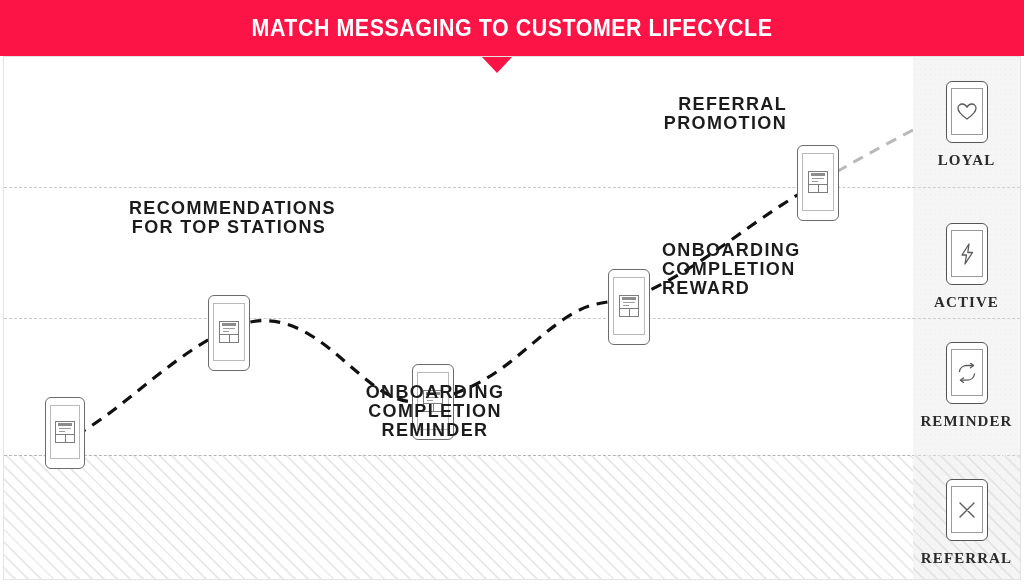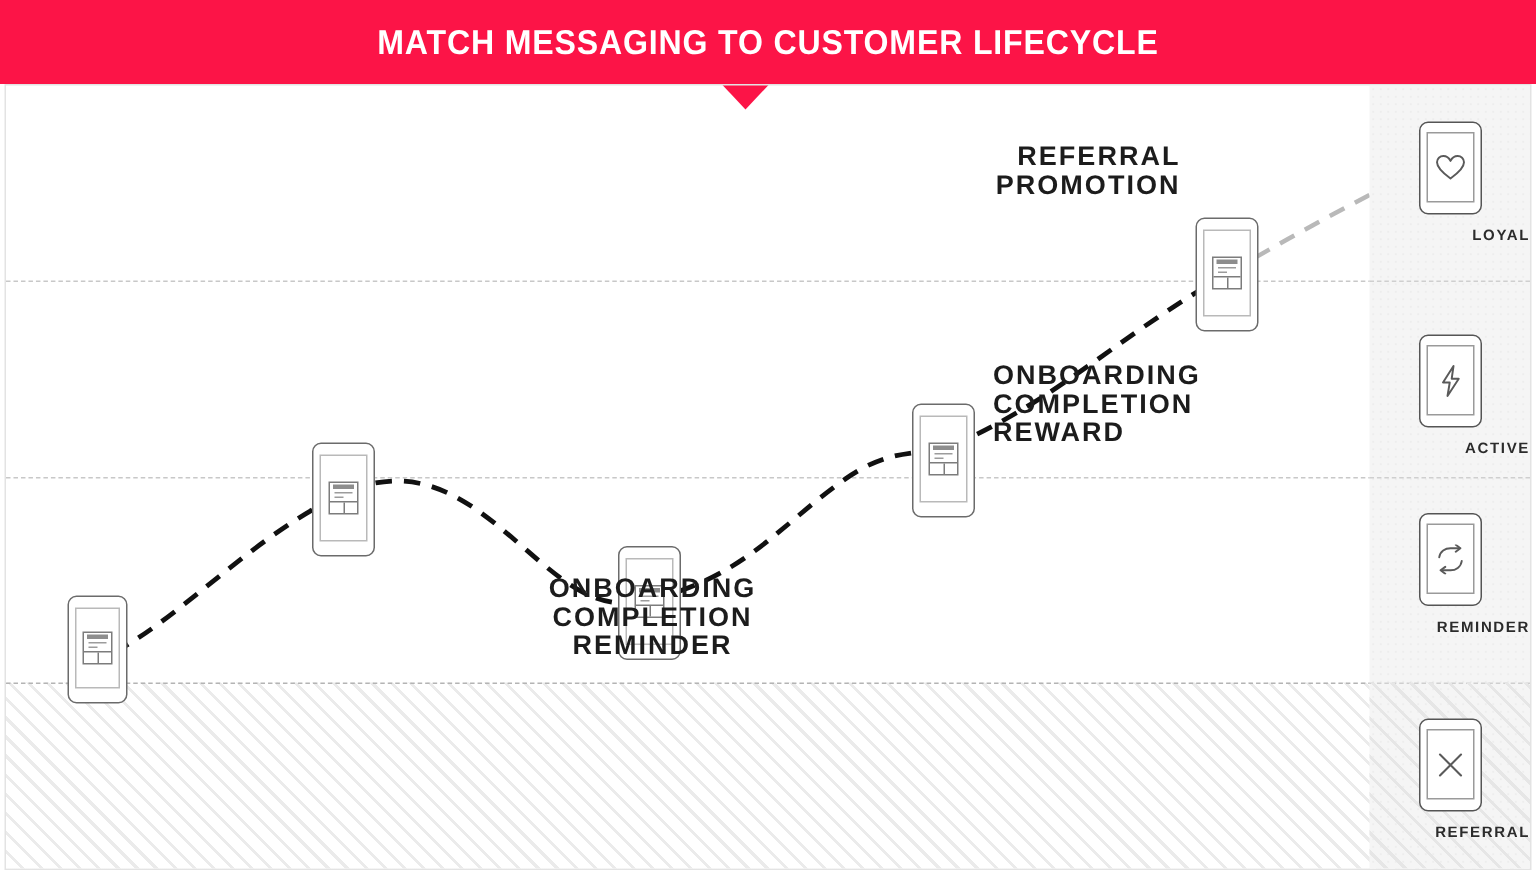--- a/index.html
+++ b/index.html
@@ -147,26 +147,26 @@
     position: absolute;
     left: 50%;
     margin-left: -21px;
     top: 24px;
   }
   .sidebar-label {
     position: absolute;
     left: 0;
     width: 107px;
     top: 95px;
-    font-family: Liberation Sans, sans-serif;
+    font-family: Liberation Serif, serif;
     font-weight: bold;
-    font-size: 10px;
+    font-size: 15px;
     letter-spacing: 1.1px;
     color: #2b2b2b;
-    text-align: right;
+    text-align: center;
   }
 
   
   .dev {
     width: 42px;
     height: 62px;
     border: 1.6px solid #555555;
     border-radius: 6px;
     background: #ffffff;
     box-sizing: border-box;
@@ -309,20 +309,22 @@
     <div class="msg-phone" style="left:204px; top:238px; width:42px; height:76px;">
       <div class="scr">
         <div class="card">
           <div class="card-head"></div>
           <div class="card-line"></div>
           <div class="card-line short"></div>
           <div class="card-foot"></div>
         </div>
       </div>
     </div>
+    <div class="anno align-center" style="left:125px; top:142px; width:200px;">RECOMMENDATIONS
+FOR TOP STATIONS</div>
 
     <div class="msg-phone" style="left:408px; top:307px; width:42px; height:76px;">
       <div class="scr">
         <div class="card">
           <div class="card-head"></div>
           <div class="card-line"></div>
           <div class="card-line short"></div>
           <div class="card-foot"></div>
         </div>
       </div>

